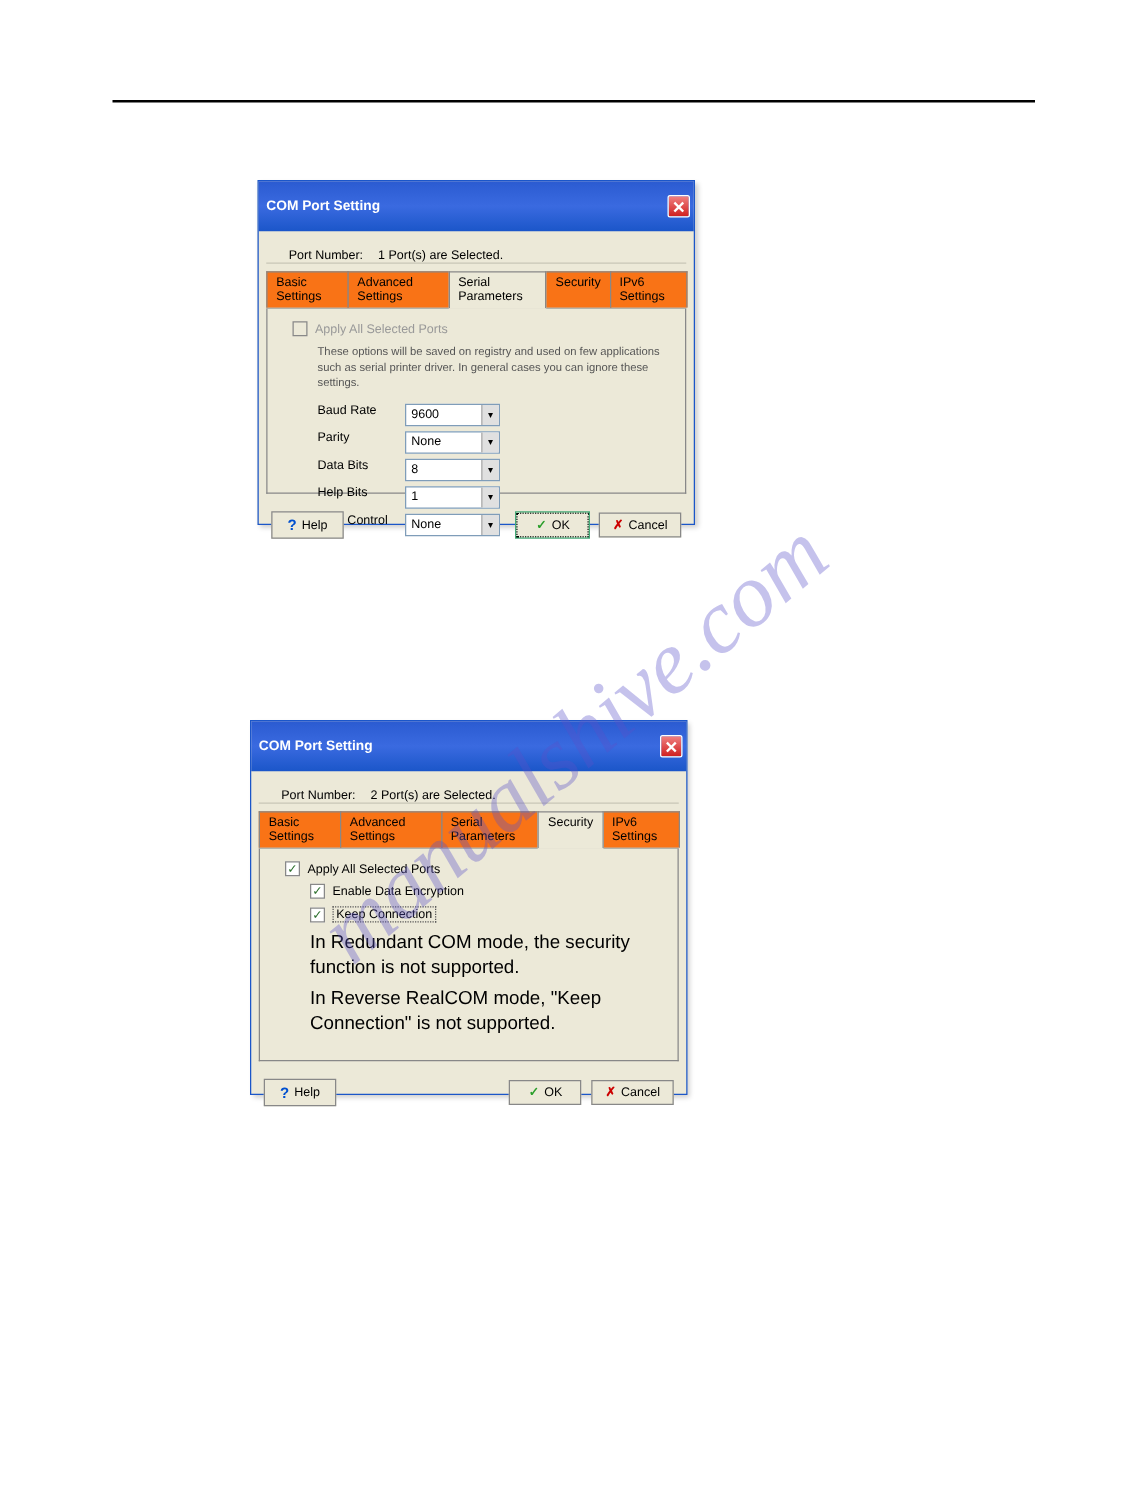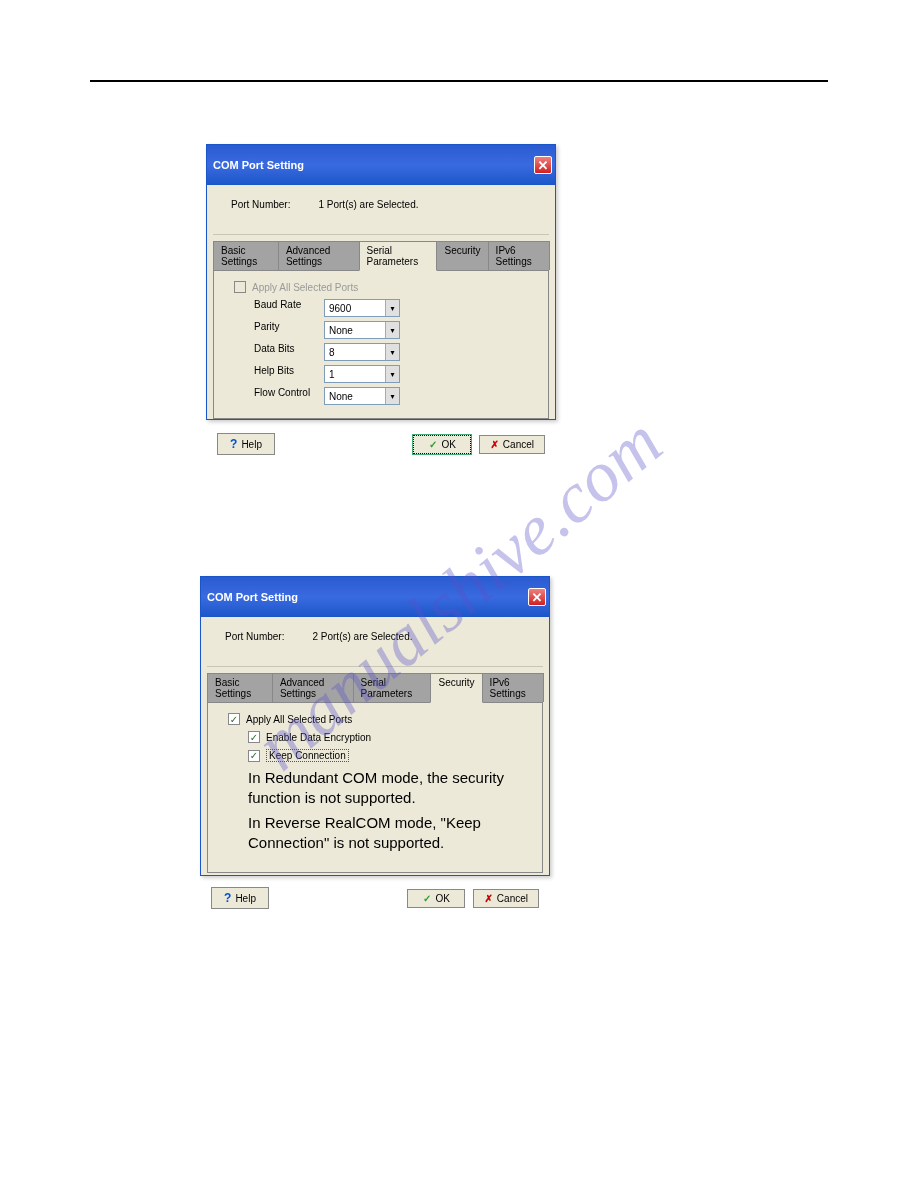--- a/index.html
+++ b/index.html
@@ -59,38 +59,38 @@
     border-radius: 2px;
     display: flex;
     align-items: center;
     justify-content: center;
     color: #fff;
     font-size: 13px;
     font-weight: bold;
     cursor: pointer;
   }
   .port-row {
-    padding: 14px 18px 24px 18px;
+    padding: 14px 18px 0 18px;
     border-bottom: 1px solid #c8c6b6;
     margin: 0 6px;
     font-size: 10px;
     display: flex;
-    gap: 28px;
+    gap: 12px;
   }
   .tabs {
     display: flex;
     margin: 6px 6px 0 6px;
     border-bottom: 1px solid #888;
     font-size: 10px;
   }
   .tab {
     padding: 3px 7px;
     border: 1px solid #888;
     border-bottom: none;
-    background: #a3a3a3;
+    background: #f97316;
     margin-right: -1px;
     position: relative;
     cursor: pointer;
   }
   .tab.active {
     background: #ece9d8;
     border-bottom: 1px solid #ece9d8;
     margin-bottom: -1px;
     z-index: 2;
   }
@@ -207,20 +207,21 @@
     <div class="tab active">Serial Parameters</div>
     <div class="tab">Security</div>
     <div class="tab">IPv6 Settings</div>
   </div>
 
   <div class="tab-content" style="height:148px;">
     <div class="checkbox-row">
       <div class="checkbox disabled"></div>
       <span class="disabled-text">Apply All Selected Ports</span>
     </div>
+    <div class="info-text">These options will be saved on registry and used on few applications such as serial printer driver. In general cases you can ignore these settings.</div>
 
     <div style="margin-left:20px;">
       <div class="form-row">
         <label>Baud Rate</label>
         <div class="select">
           <span>9600</span>
           <span class="select-arrow">▾</span>
         </div>
       </div>
       <div class="form-row">

